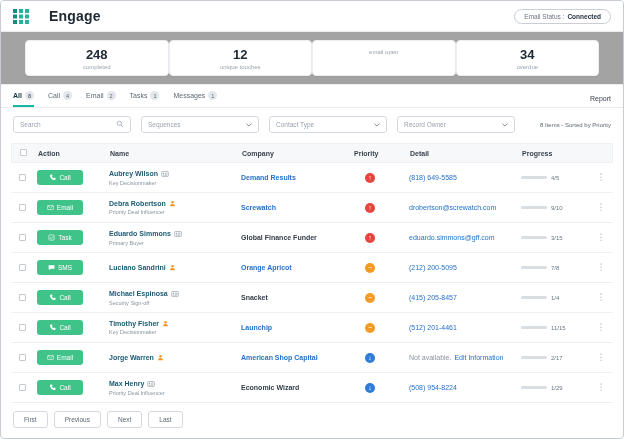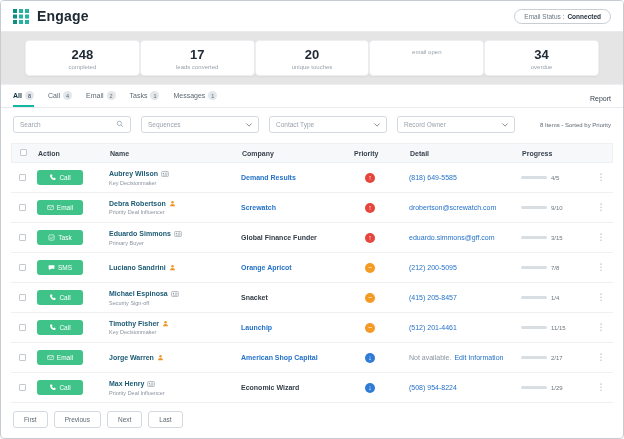--- a/index.html
+++ b/index.html
@@ -16,34 +16,34 @@
     background: #fff;
     overflow: hidden;
     display: flex; flex-direction: column;
   }
 
   
   .hdr {
     display: flex; align-items: center; justify-content: space-between;
     padding: 7px 12px; border-bottom: 1px solid #e9ebee; background: #fff;
   }
-  .brand { display: flex; align-items: flex-start; gap: 8px; }
+  .brand { display: flex; align-items: flex-start; gap: 20px; }
   .logo { width: 16px; height: 16px; display: inline-flex; }
   .app-title { font-size: 14px; font-weight: bold; color: #202a35; letter-spacing: .2px; }
   .status-pill {
     border: 1px solid #c9ced4; border-radius: 9px; background: #fff;
     font-size: 6.5px; color: #6b7682; padding: 3px 9px; display: flex; gap: 3px; align-items: center;
     cursor: pointer;
   }
   .status-pill b { color: #1f2a36; }
 
   
   .stats {
     display: flex; padding: 8px 24px;
-    background: #e5e5e5; border-bottom: 1px solid #eceef1;
+    background: #a3a3a3; border-bottom: 1px solid #eceef1;
   }
   .stat {
     flex: 1; background: #fff; border: 1px solid #eceef1; border-radius: 4px;
     box-shadow: 0 1px 2px rgba(25,35,45,.05);
     text-align: center; padding: 6px 0 5px;
   }
   .stat .v { font-size: 13px; font-weight: bold; color: #212b36; }
   .stat .l { font-size: 6px; color: #9aa3ad; margin-top: 2px; }
 
   
@@ -169,25 +169,21 @@
       <b>Connected</b>
     </div>
   </div>
 
   <div class="stats">
     <div class="stat">
       <div class="v">248</div>
       <div class="l">completed</div>
     </div>
     <div class="stat">
-      <div class="v">17</div>
-      <div class="l">leads converted</div>
-    </div>
-    <div class="stat">
-      <div class="v">20</div>
+      <div class="v">12</div>
       <div class="l">unique touches</div>
     </div>
     <div class="stat">
       <div class="l">email open</div>
     </div>
     <div class="stat">
       <div class="v">34</div>
       <div class="l">overdue</div>
     </div>
   </div>

